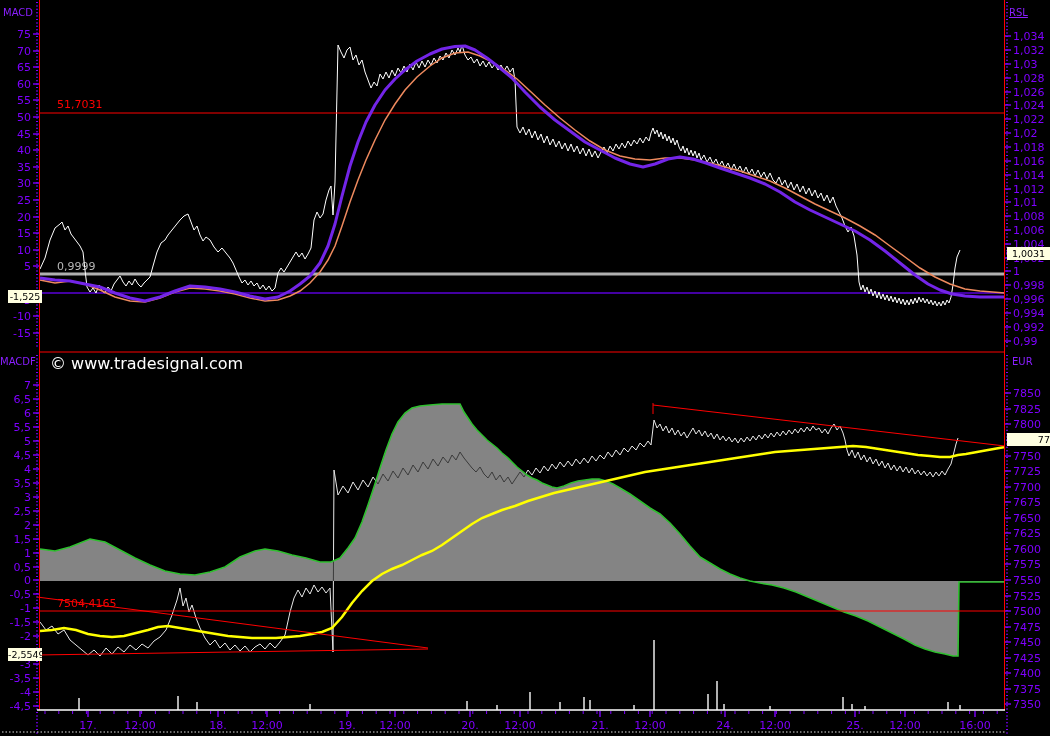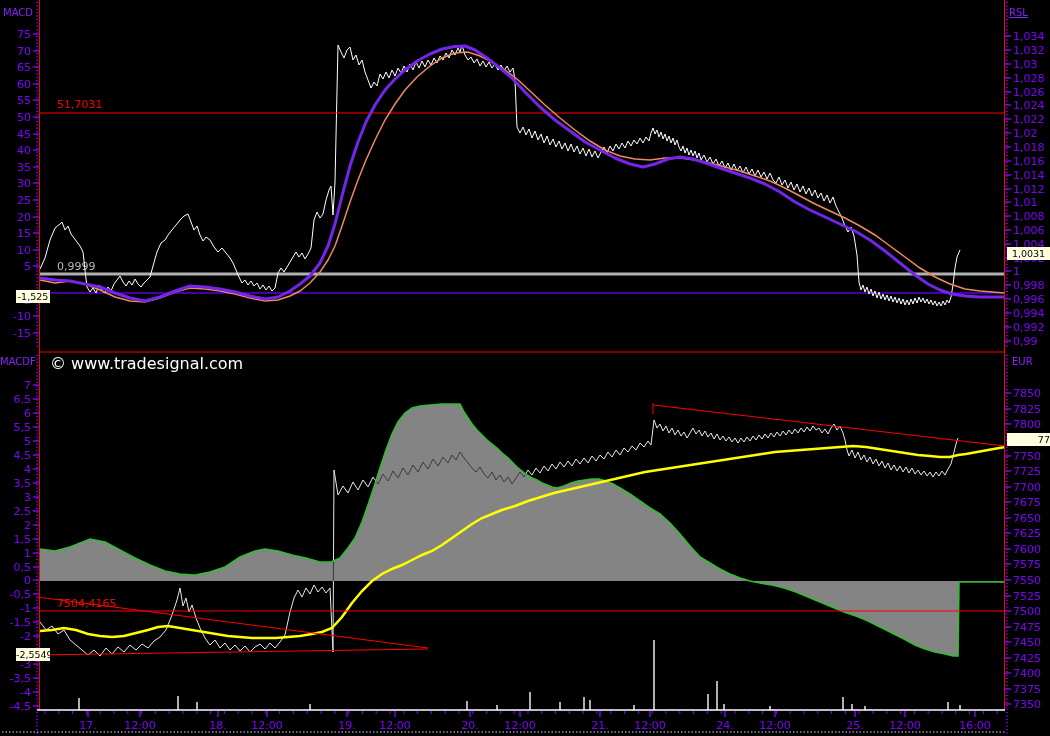--- a/index.html
+++ b/index.html
@@ -2,21 +2,21 @@
 <html><head>
 <meta charset="utf-8">
 <style>
   html,body{margin:0;padding:0;background:#000;}
   #app{position:relative;width:1050px;height:736px;background:#000;overflow:hidden;
        font-family:"DejaVu Sans",sans-serif;}
   .axis-title{position:absolute;color:#8a1fff;font-size:10px;line-height:12px;}
   .watermark{position:absolute;left:50px;top:358px;color:#ffffff;font-size:16px;line-height:12px;}
   .badge{position:absolute;background:#ffffe0;color:#000;font-size:9.5px;line-height:13px;
          height:13px;text-align:center;overflow:hidden;white-space:nowrap;}
-  .badge.left{left:16px;width:34px;}
+  .badge.left{left:8px;width:34px;}
   .badge.right{left:1007px;width:43px;}
   svg{position:absolute;left:0;top:0;}
 </style>
 </head>
 <body>
 
 <div id="app">
   <svg id="chart" width="1050" height="736">
       <rect x="0" y="0" width="1050" height="736" fill="#000000"></rect>
       <line x1="37" y1="2" x2="37" y2="348" stroke="#7f00ff" stroke-width="2" stroke-dasharray="1 2.4"></line>

